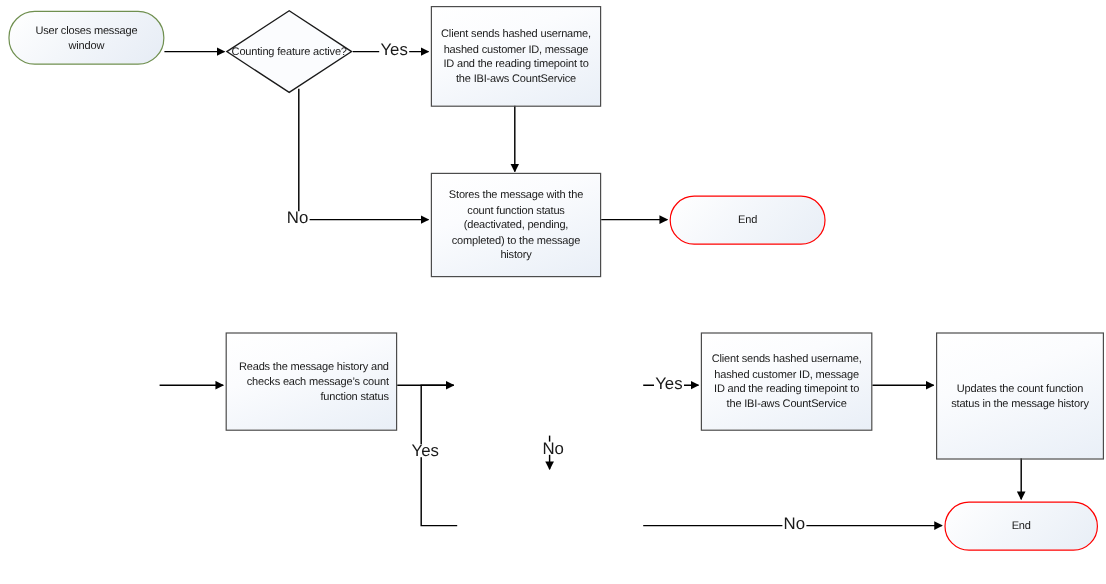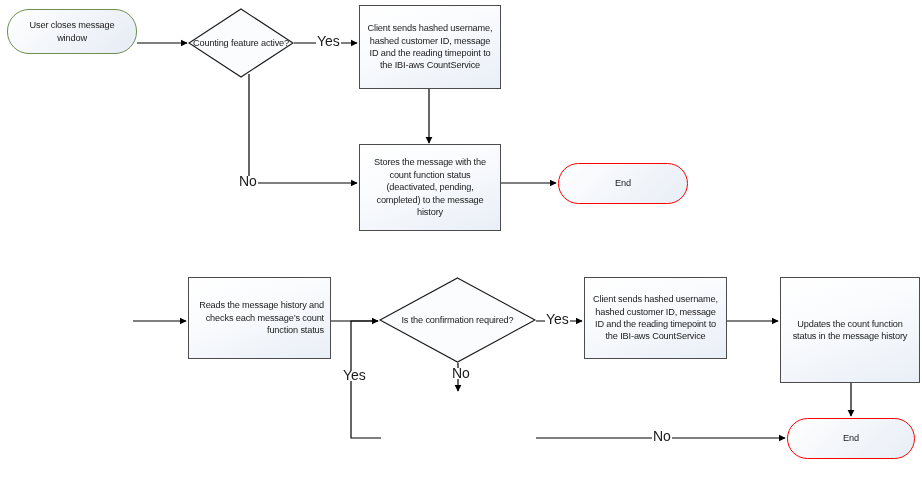--- a/index.html
+++ b/index.html
@@ -159,26 +159,20 @@
   </div>
 
   <div class="edge-label" style="left:316px; top:36px;">Yes</div>
   <div class="edge-label" style="left:238px; top:176px;">No</div>
 
 
   <div class="node process" style="left:188px; top:277px; width:143px; height:82px;text-align:right;">
     <span class="label">Reads the message history and checks each message’s count function status</span>
   </div>
 
-  <div class="decision" style="left:379px; top:277px; width:157px; height:86px;">
-    <svg width="157" height="86" viewBox="0 0 157 86" xmlns="http://www.w3.org/2000/svg">
-      <polygon points="78.5,1 156,43 78.5,85 1,43" fill="#fbfcfe" stroke="#1a1a1a" stroke-width="1.1"></polygon>
-    </svg>
-    <div class="dlabel">Is the confirmation required?</div>
-  </div>
 
   <div class="node process" style="left:584px; top:277px; width:143px; height:82px;">
     <span class="label">Client sends hashed username, hashed customer ID, message ID and the reading timepoint to the IBI-aws CountService</span>
   </div>
 
   <div class="node process" style="left:780px; top:277px; width:140px; height:106px;">
     <span class="label">Updates the count function status in the message history</span>
   </div>
 
 

